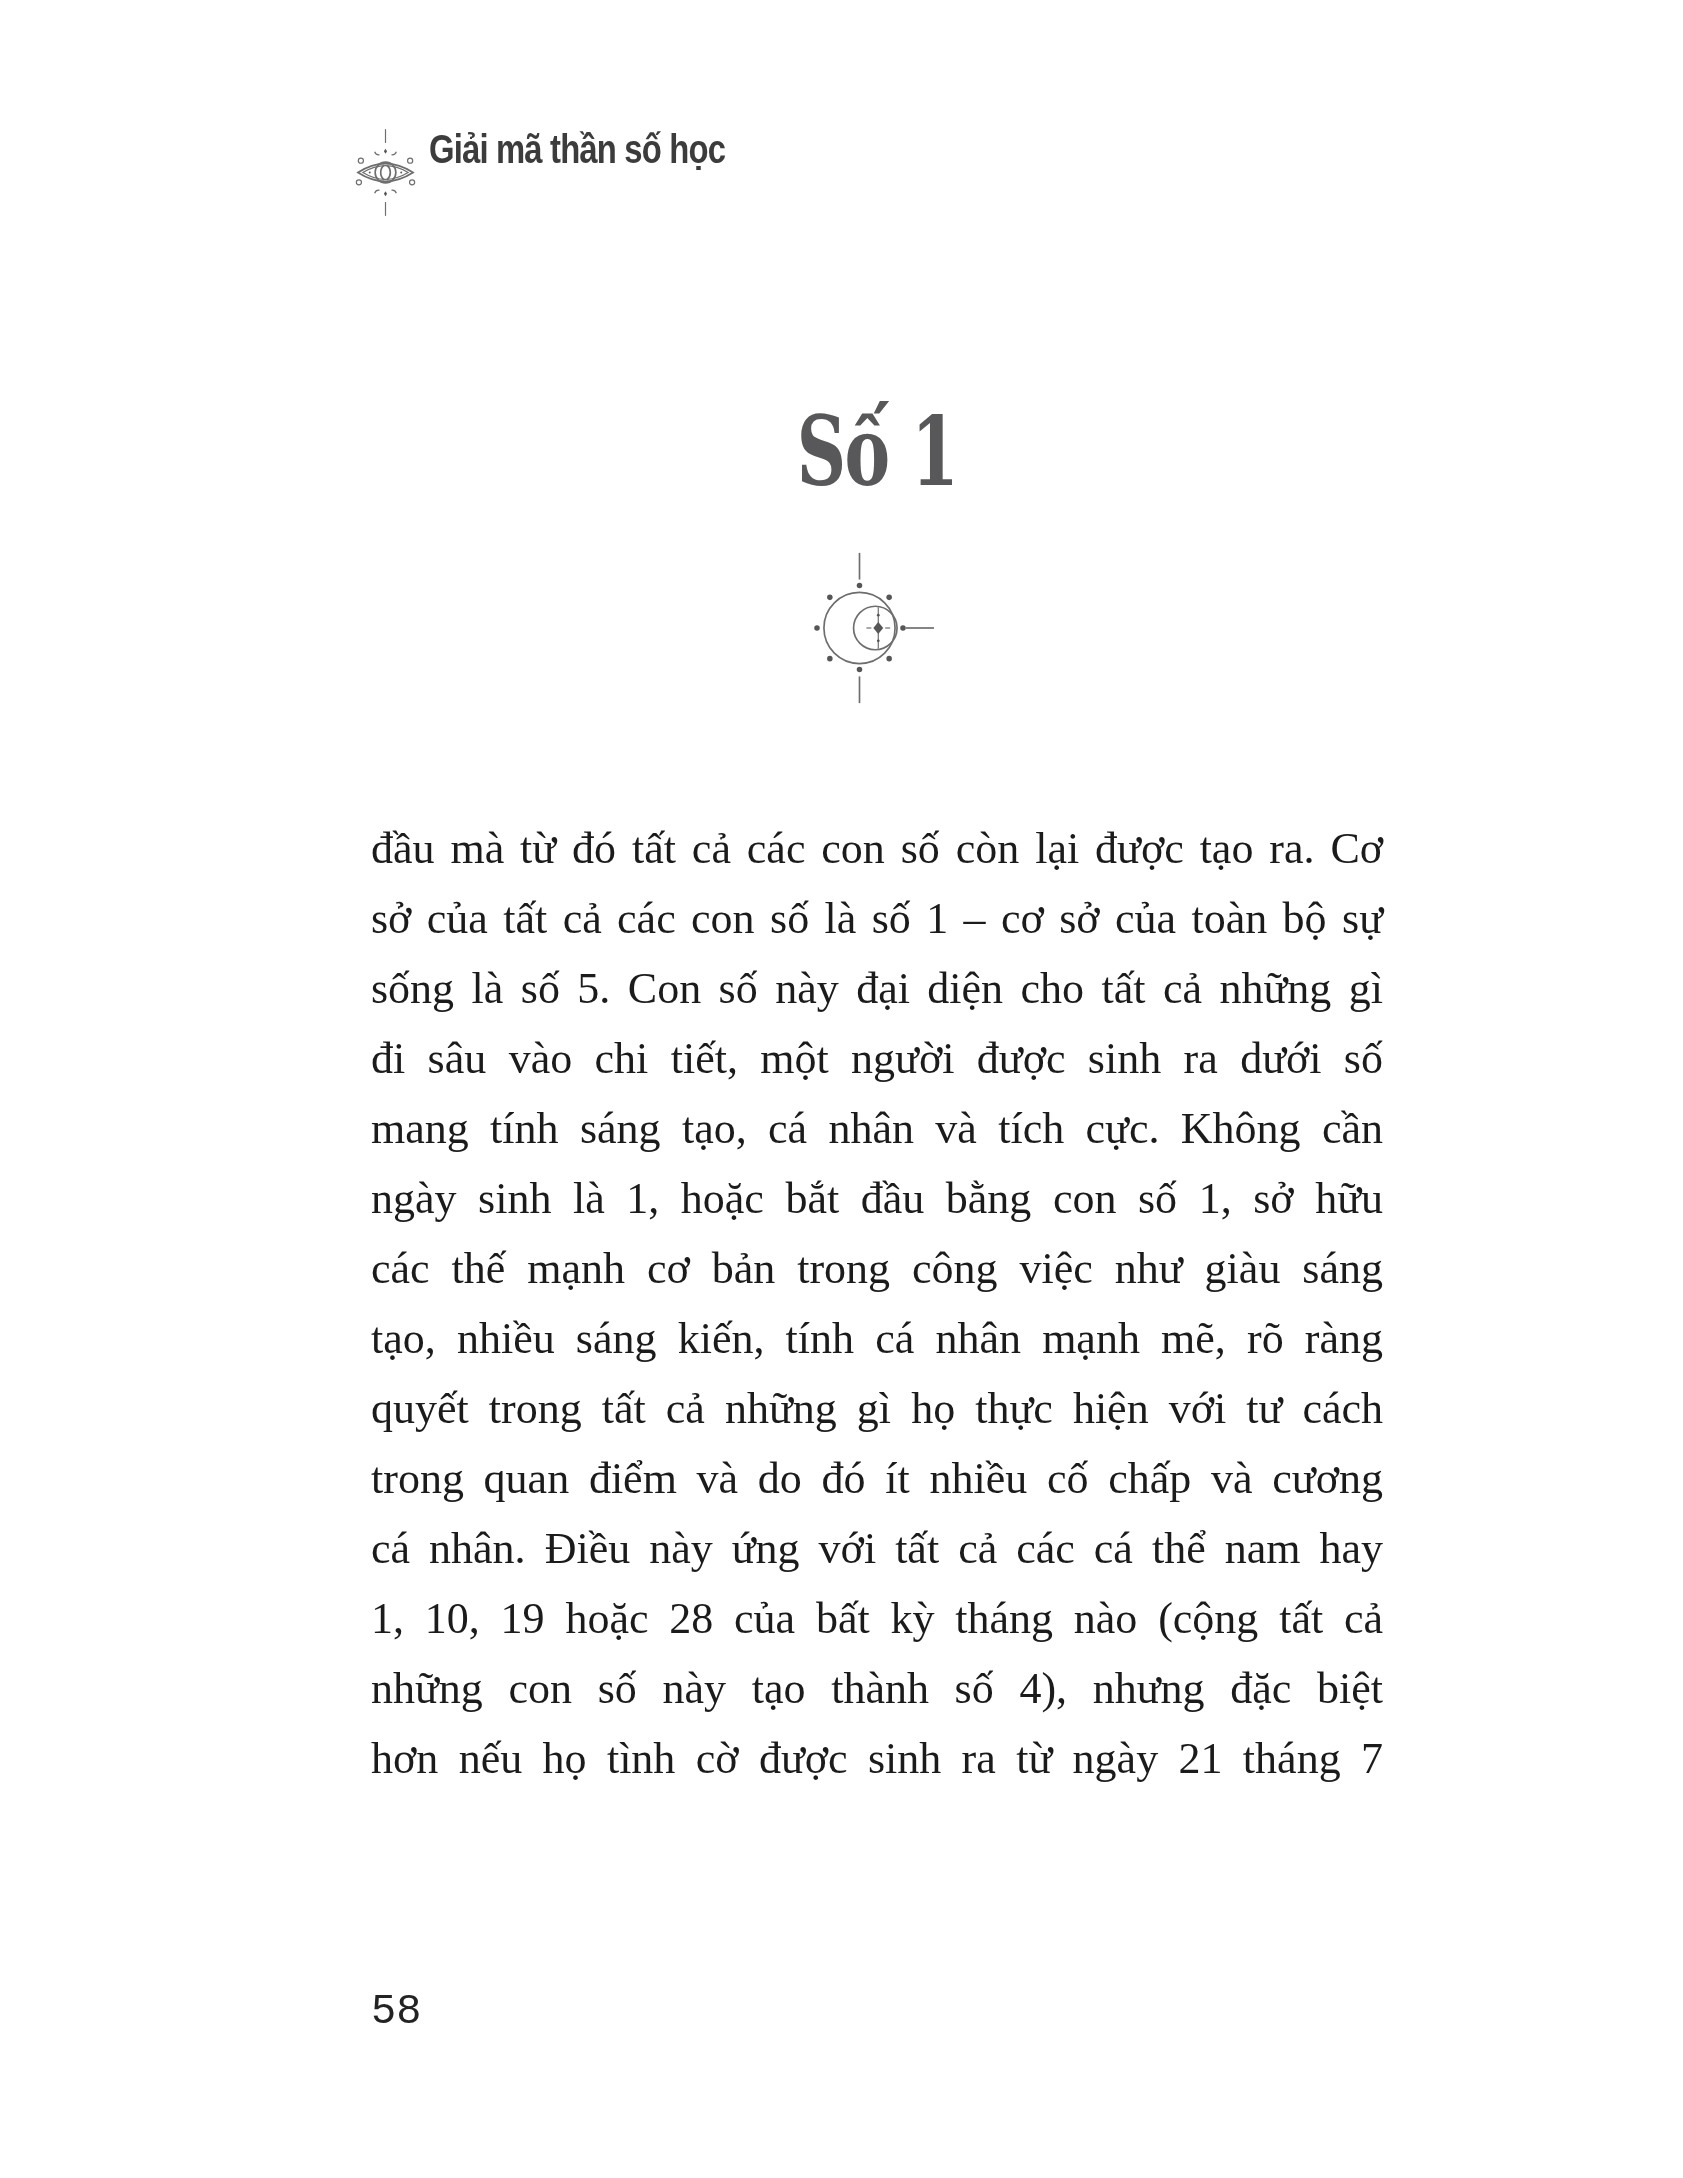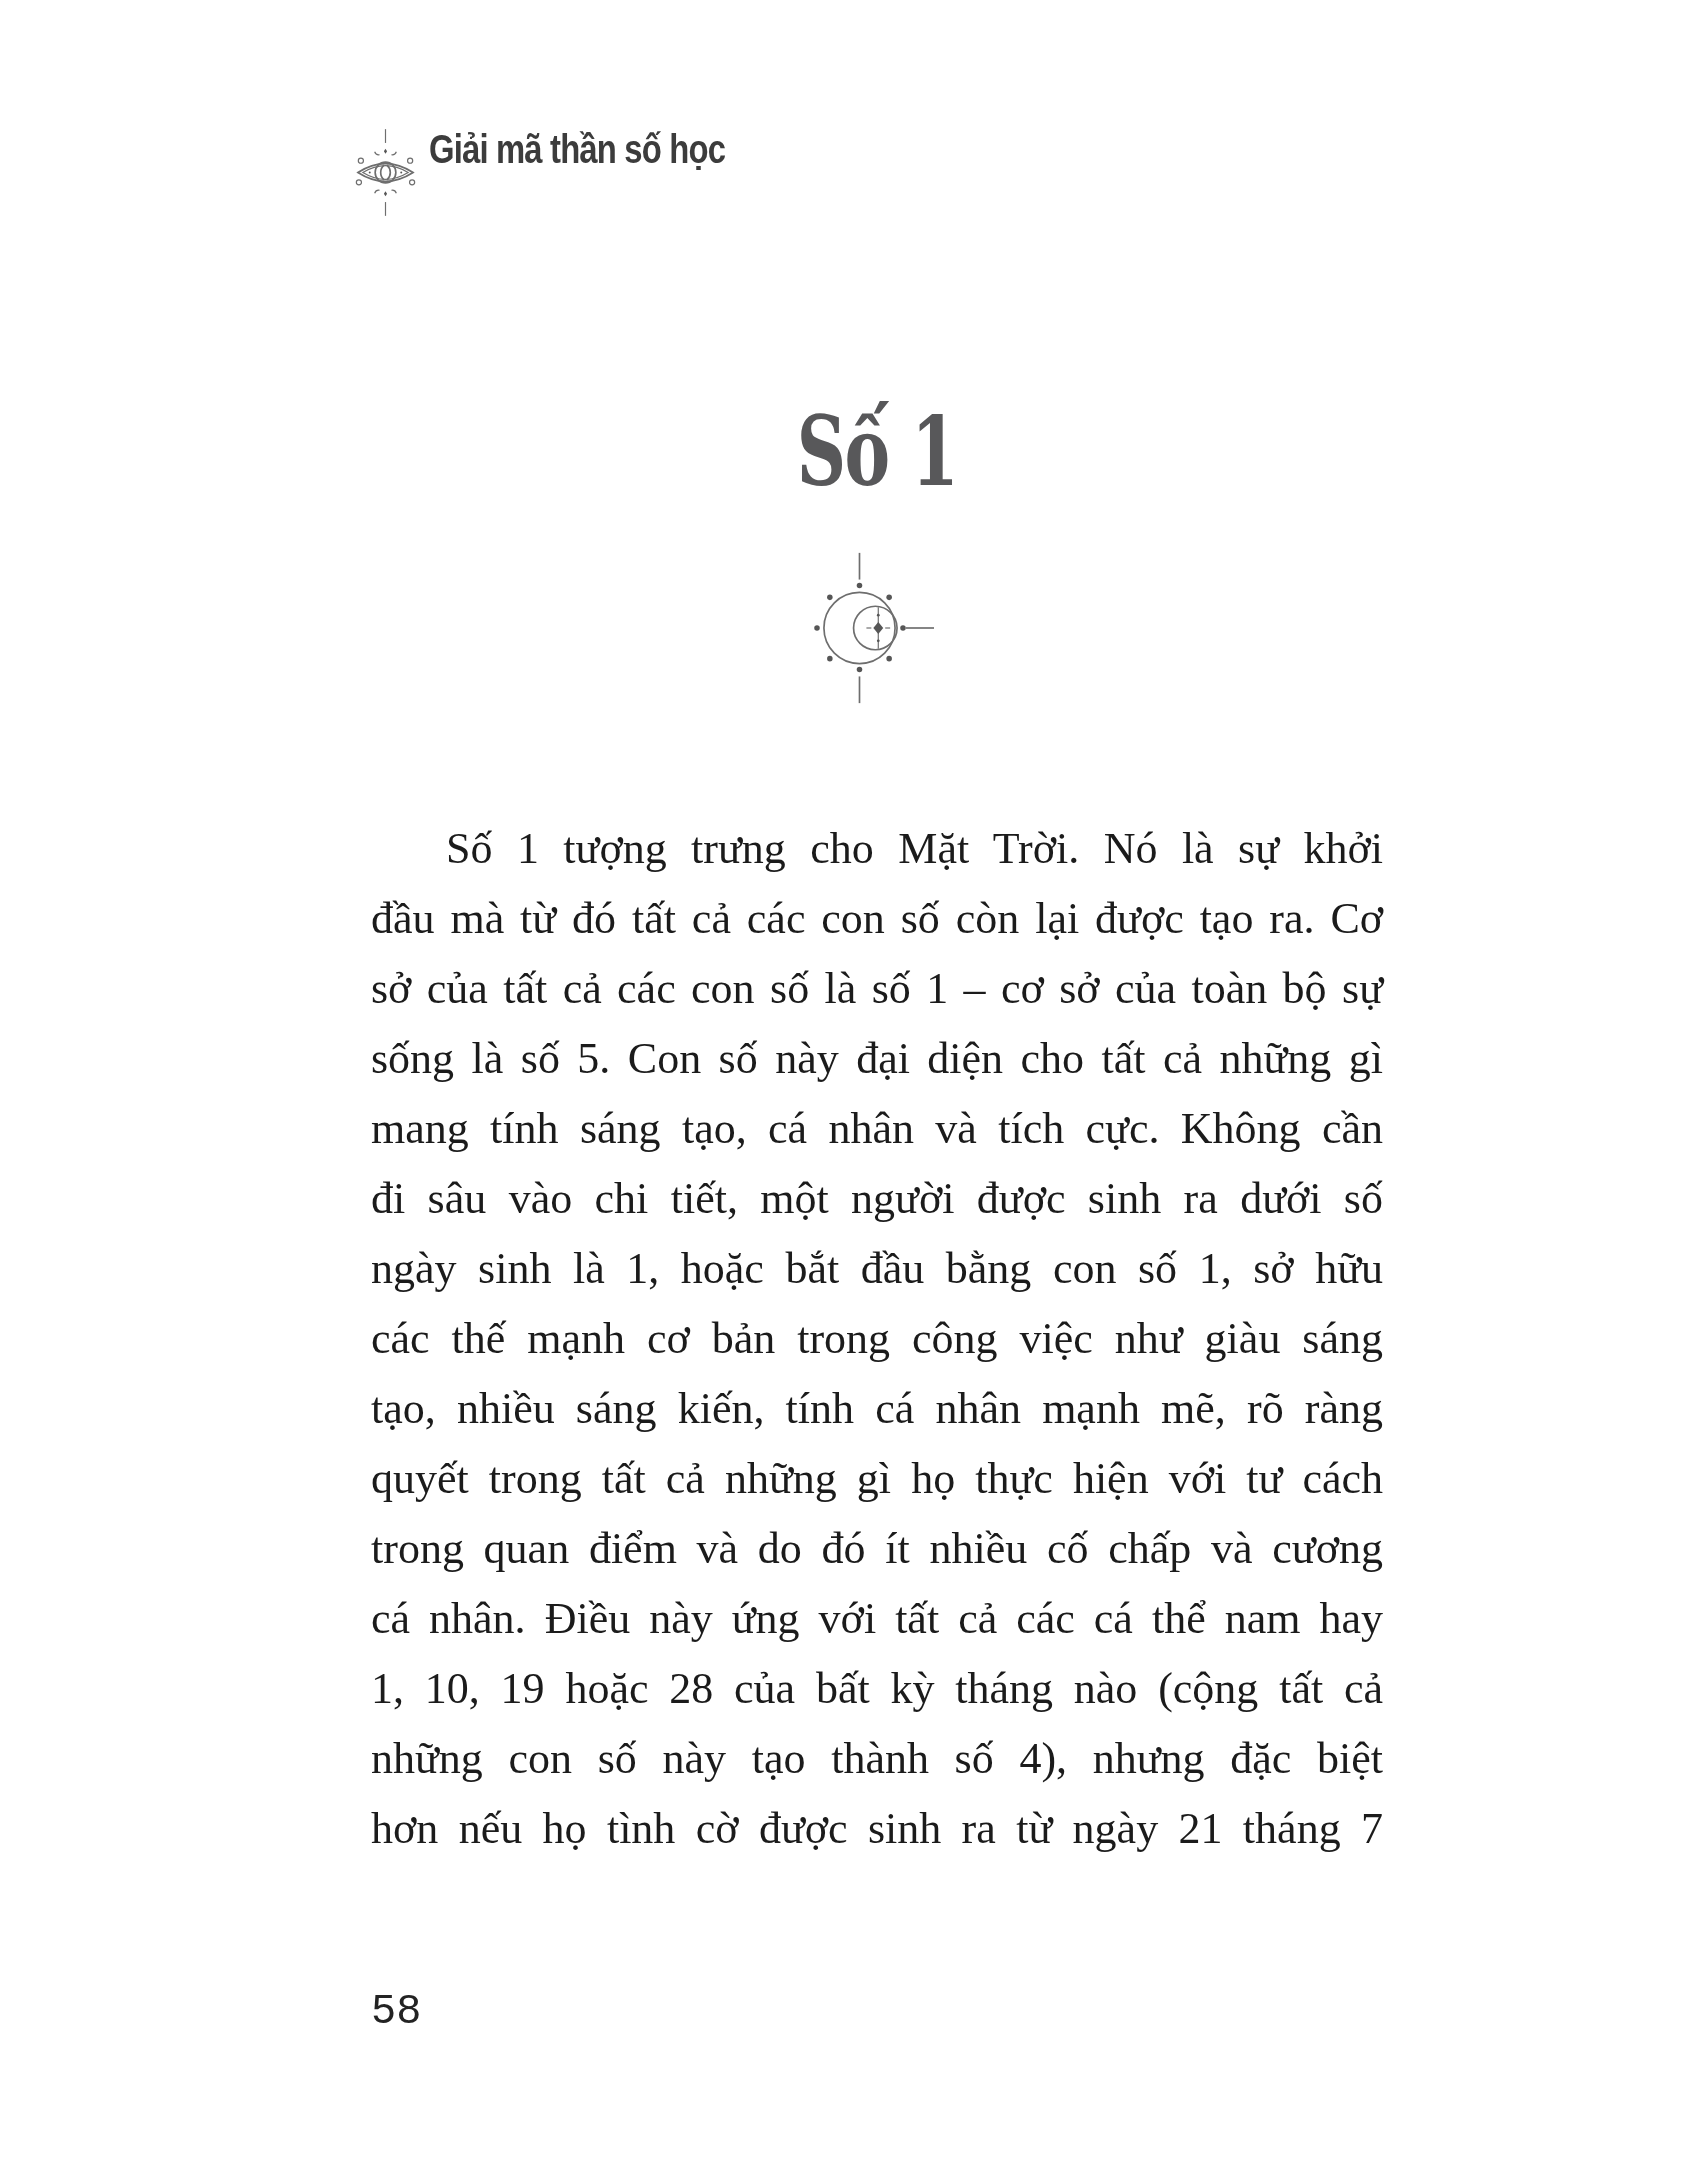--- a/index.html
+++ b/index.html
@@ -147,26 +147,25 @@
 
     <line class="ln-thin" x1="19" y1="-21" x2="19" y2="21"></line>
     <circle class="dot" cx="19" cy="-13" r="1.4"></circle>
     <circle class="dot" cx="19" cy="13" r="1.4"></circle>
     <line class="ln-thin" x1="7" y1="0" x2="12" y2="0"></line>
     <line class="ln-thin" x1="26" y1="0" x2="31" y2="0"></line>
     <path class="dot" d="M19,-6 L24,0 L19,6 L14,0 Z"></path>
   </svg>
 
   <div class="body-text">
-      <div class="line first">Số 1 tượng trưng cho Mặt Trời. Nó là sự khởi</div>
       <div class="line">đầu mà từ đó tất cả các con số còn lại được tạo ra. Cơ</div>
       <div class="line">sở của tất cả các con số là số 1 – cơ sở của toàn bộ sự</div>
       <div class="line">sống là số 5. Con số này đại diện cho tất cả những gì</div>
+      <div class="line">đi sâu vào chi tiết, một người được sinh ra dưới số</div>
       <div class="line">mang tính sáng tạo, cá nhân và tích cực. Không cần</div>
-      <div class="line">đi sâu vào chi tiết, một người được sinh ra dưới số</div>
       <div class="line">ngày sinh là 1, hoặc bắt đầu bằng con số 1, sở hữu</div>
       <div class="line">các thế mạnh cơ bản trong công việc như giàu sáng</div>
       <div class="line">tạo, nhiều sáng kiến, tính cá nhân mạnh mẽ, rõ ràng</div>
       <div class="line">quyết trong tất cả những gì họ thực hiện với tư cách</div>
       <div class="line">trong quan điểm và do đó ít nhiều cố chấp và cương</div>
       <div class="line">cá nhân. Điều này ứng với tất cả các cá thể nam hay</div>
       <div class="line">1, 10, 19 hoặc 28 của bất kỳ tháng nào (cộng tất cả</div>
       <div class="line">những con số này tạo thành số 4), nhưng đặc biệt</div>
       <div class="line">hơn nếu họ tình cờ được sinh ra từ ngày 21 tháng 7</div>
     </div>

